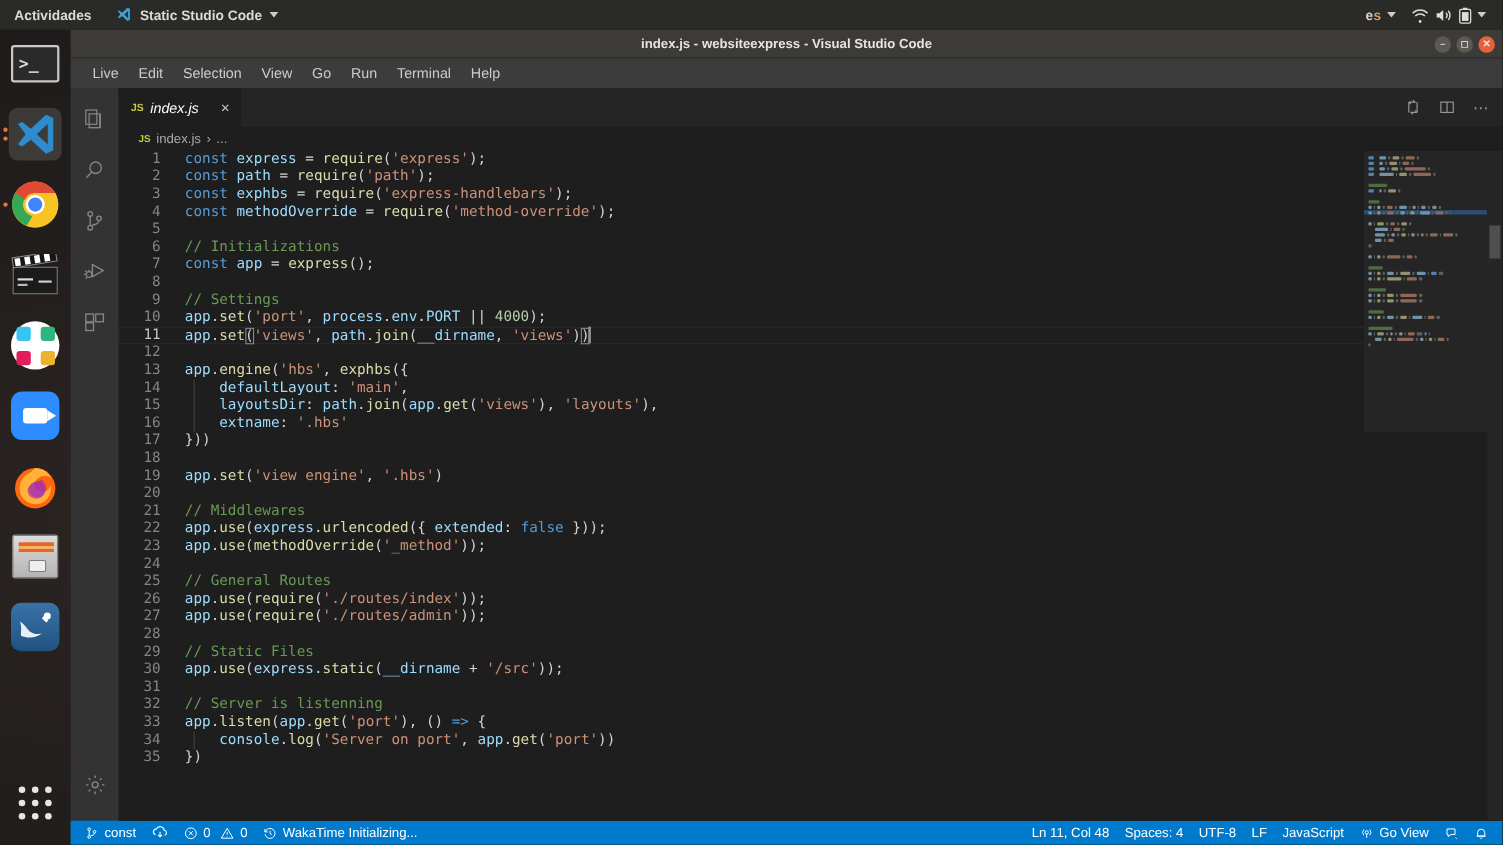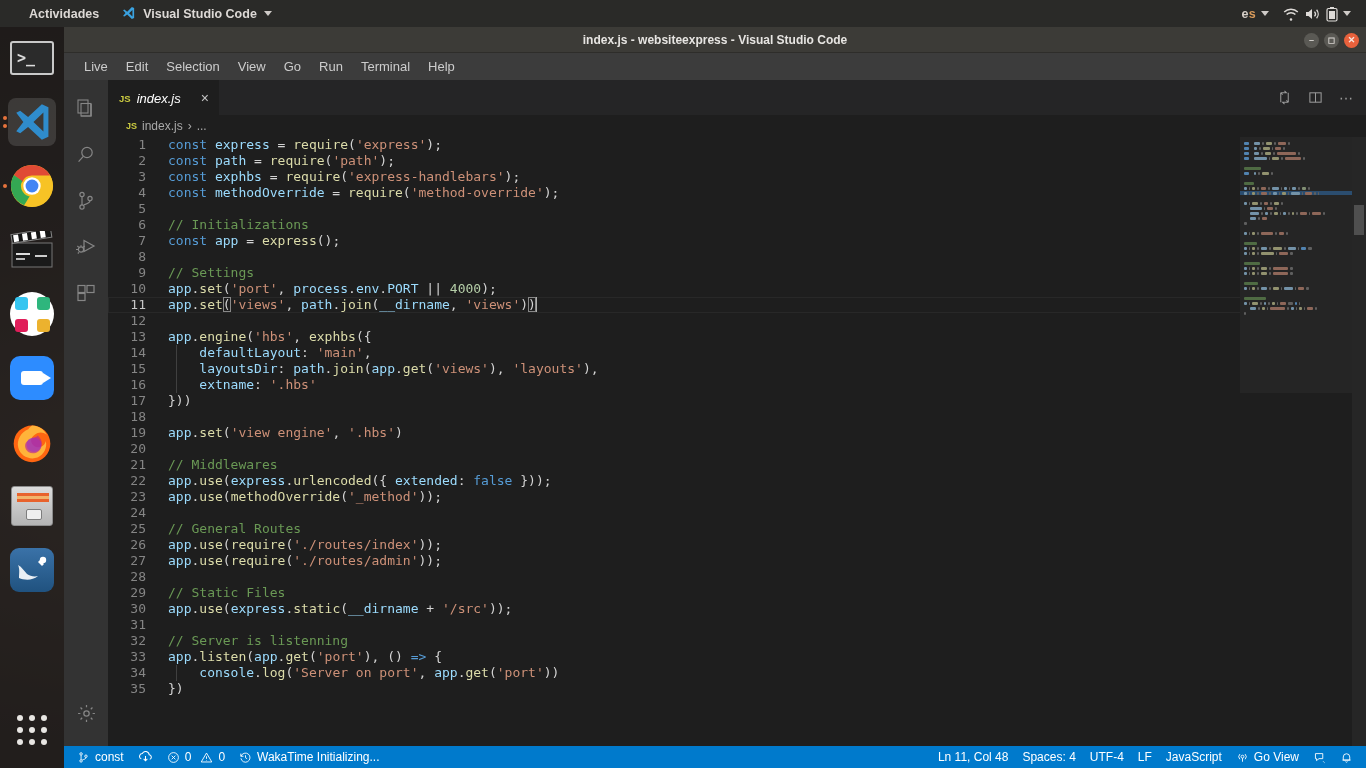--- a/index.html
+++ b/index.html
@@ -24,21 +24,21 @@
     background: #2a2a28;
     display: flex; align-items: center;
     color: #e6e4e1; font-size: 12.5px; font-weight: bold;
     z-index: 40;
   }
   .topbar-left { display: flex; align-items: center; gap: 0; }
   .tb-item {
     padding: 0 9px; height: 27px; display: flex; align-items: center; gap: 7px;
     color: #ddd9d6;
   }
-  .tb-item.activities { padding-left: 29px; padding-right: 13px; }
+  .tb-item.activities { padding-left: 13px; padding-right: 13px; }
   .topbar-center {
     position: absolute; left: 0; right: 0; text-align: center;
     font-weight: bold; color: #e8e6e3; pointer-events: none;
   }
   .topbar-right {
     margin-left: auto; display: flex; align-items: center; gap: 0;
     padding-right: 8px;
   }
   .tr-item { padding: 0 7px; display: flex; align-items: center; gap: 5px; }
   .caret { width: 0; height: 0; border-left: 4px solid transparent;
@@ -208,21 +208,21 @@
     <div class="topbar-left">
       <div class="tb-item activities">
         <span>Actividades</span>
       </div>
       <div class="tb-item">
         <span class="vscode-logo-sm">
           <svg width="15" height="15" viewBox="0 0 16 16">
             <path d="M11.6 1.1 6.6 6 3.6 3.7 2.2 4.4l2.6 3.1-2.6 3.1 1.4.7L6.6 9l5 4.9 2.4-1.1V2.2L11.6 1.1zm.6 3.1v7l-3.6-3.5 3.6-3.5z" fill="#3aa2e0"></path>
           </svg>
         </span>
-        <span>Visual Studio Code</span>
+        <span>Static Studio Code</span>
         <span class="caret"></span>
       </div>
     </div>
     <div class="topbar-right">
       <div class="tr-item">
         <span class="es-label"><span class="e">e</span><span class="s">s</span></span>
         <span class="caret"></span>
       </div>
       <div class="tr-item">
         <span>
@@ -765,21 +765,21 @@
               <path d="M2.2 3.2v3.3h3.3"></path>
               <path d="M8 5.2V8.3l2 1.2"></path>
           </svg>
         </span>
         <span>WakaTime Initializing...</span>
       </div>
 
       <div class="sb-right">
         <div class="sb-item">Ln 11, Col 48</div>
         <div class="sb-item">Spaces: 4</div>
-        <div class="sb-item">UTF-4</div>
+        <div class="sb-item">UTF-8</div>
         <div class="sb-item">LF</div>
         <div class="sb-item">JavaScript</div>
         <div class="sb-item">
           <span>
             <svg width="13" height="13" viewBox="0 0 16 16" fill="none" stroke="#fff" stroke-width="1.1">
               <circle cx="8" cy="7" r="1.8"></circle>
                 <path d="M4.8 3.8a4.6 4.6 0 0 0 0 6.4M11.2 3.8a4.6 4.6 0 0 1 0 6.4"></path>
               <path d="M8 8.8v4.4"></path>
             </svg>
           </span>

